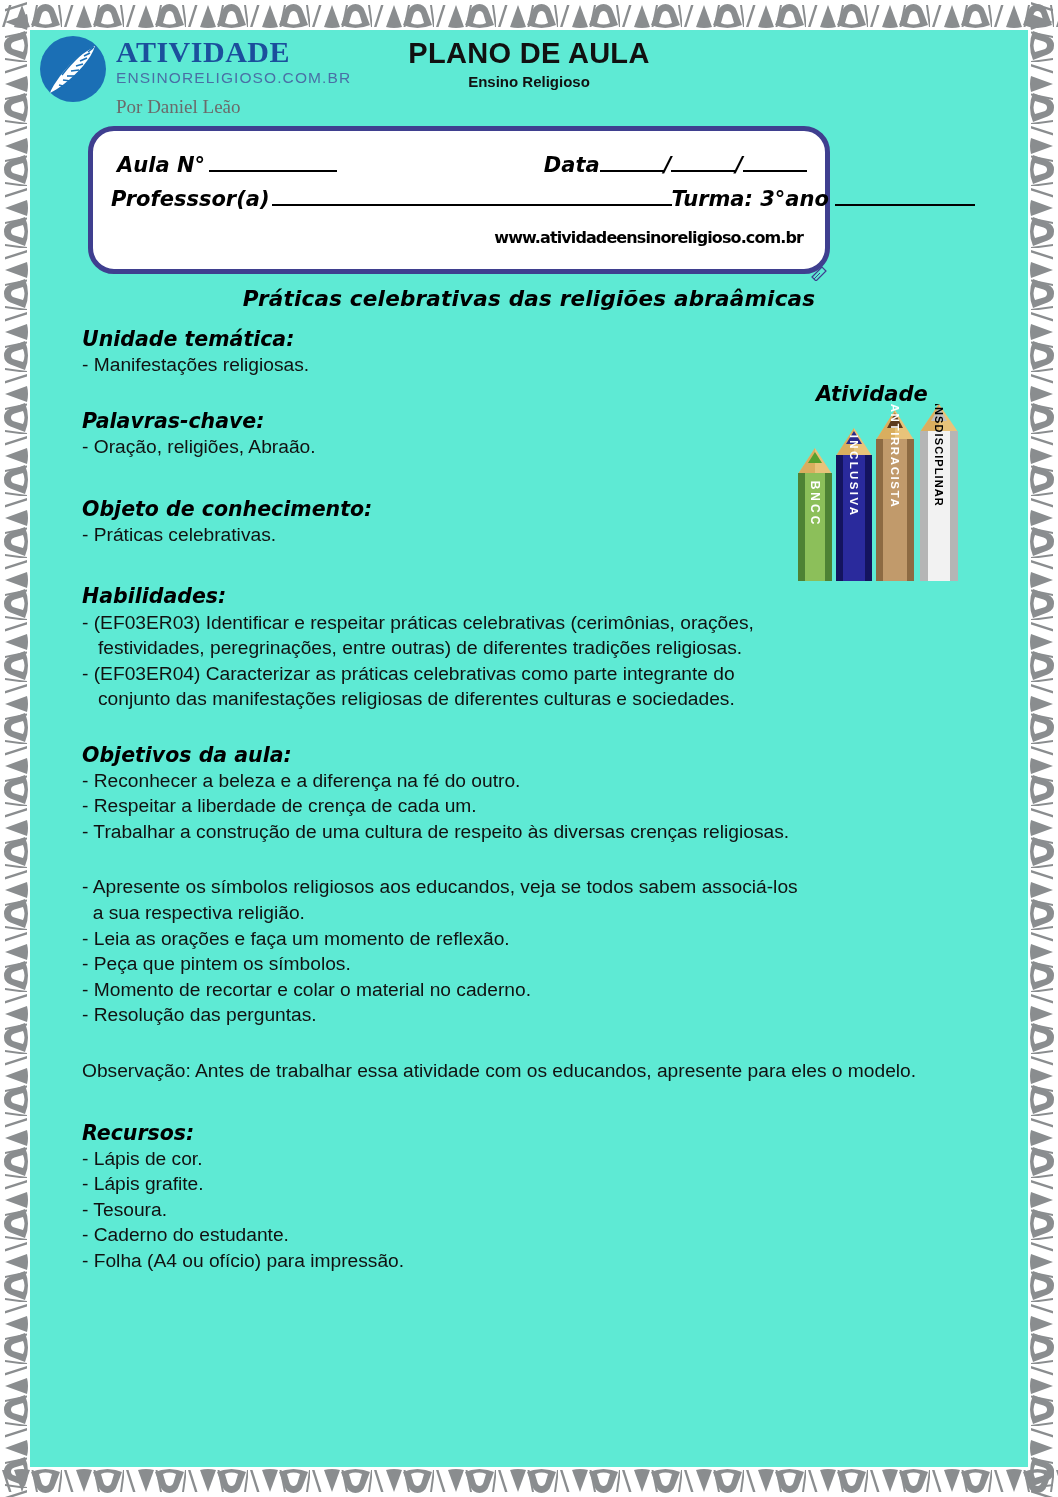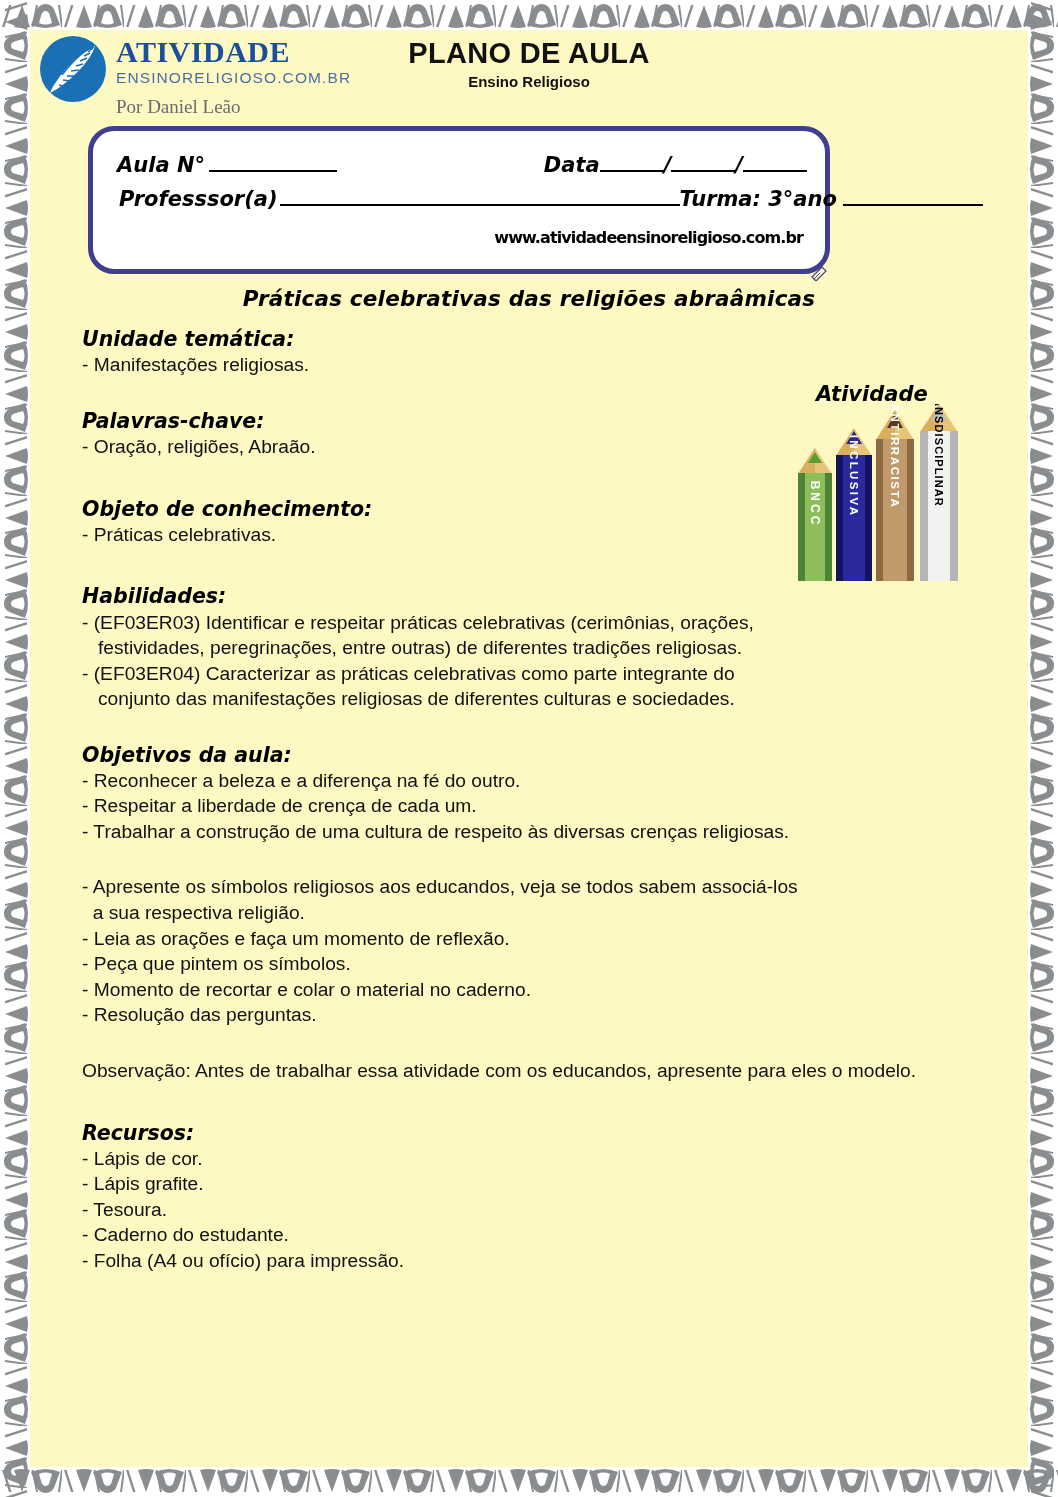--- a/index.html
+++ b/index.html
@@ -35,21 +35,21 @@
   }
   .bd-right {
     top: 0; right: 0; width: 30px; height: 1497px;
   }
 
   
   .page {
     position: absolute;
     left: 30px; top: 30px;
     width: 998px; height: 1437px;
-    background: #fef9c3;
+    background: #5eead4;
     z-index: 2;
   }
 
   
   .header {
     position: relative;
     height: 88px;
   }
   .logo-wrap {
     position: absolute;
@@ -127,21 +127,21 @@
   .fb-row1 {
     position: absolute;
     left: 24px; top: 22px;
     right: 18px;
     display: flex;
     justify-content: space-between;
     align-items: baseline;
   }
   .fb-row2 {
     position: absolute;
-    left: 26px; top: 56px;
+    left: 18px; top: 56px;
     right: 18px;
     display: flex;
     justify-content: space-between;
     align-items: flex-start;
   }
   .fld { font-size: 21px; white-space: nowrap; }
   .fld .rule {
     display: inline-block;
     border-bottom: 2px solid #000;
     height: 15px;

